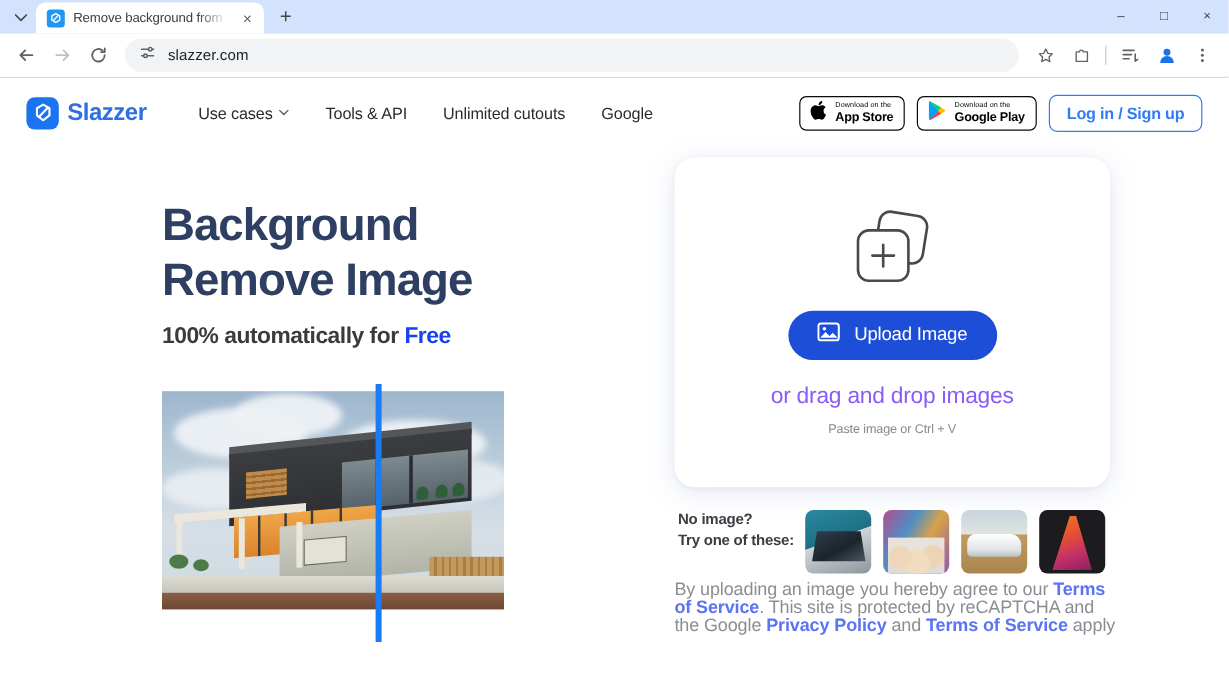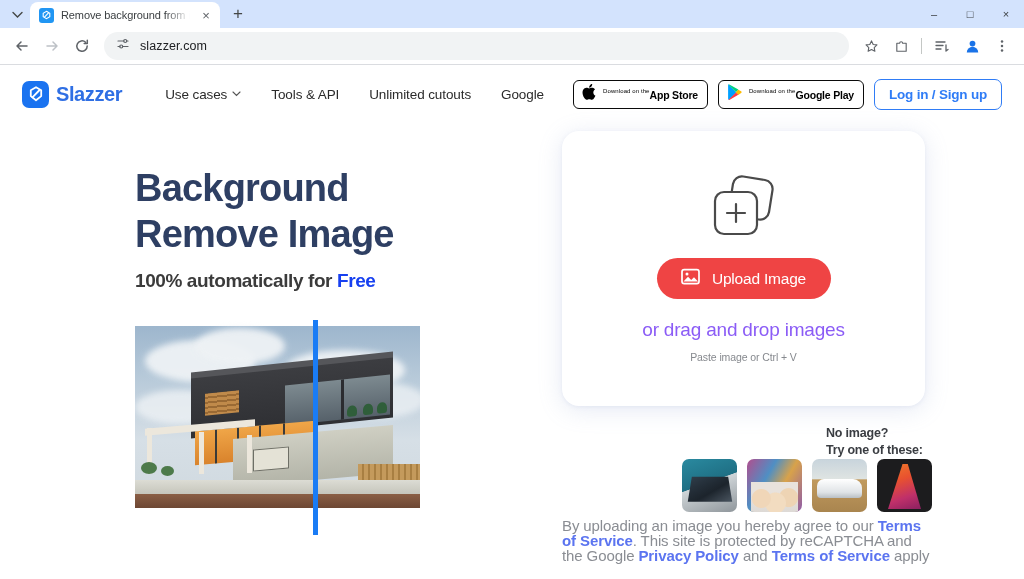--- a/index.html
+++ b/index.html
@@ -96,21 +96,21 @@
     font-size: 13.5px; color: #2b2b2b; display: flex; align-items: center; gap: 5px;
     letter-spacing: -0.1px;
   }
   .caret { font-size: 9px; color: #555; }
   .header-right { margin-left: auto; display: flex; align-items: center; gap: 10px; }
   .store-badge {
     height: 29px; border: 1.3px solid #0a0a0a; border-radius: 6px;
     display: flex; align-items: center; gap: 6px; padding: 0 9px 0 8px;
     background: #fff;
   }
-  .store-txt { display: flex; flex-direction: row; line-height: 1; }
+  .store-txt { display: flex; flex-direction: column; line-height: 1; }
   .store-txt .small { font-size: 6px; color: #000; letter-spacing: 0.1px; }
   .store-txt .big { font-size: 10.5px; font-weight: bold; color: #000; letter-spacing: -0.2px; margin-top: 1.5px; }
   .login-btn {
     height: 31px; border: 1.4px solid #2f7cf6; border-radius: 7px;
     display: flex; align-items: center; padding: 0 14px;
     font-size: 13.5px; color: #2f7cf6; font-weight: bold; letter-spacing: -0.2px;
     background: #fff;
   }
 
   .hero { display: flex; padding: 0 22px; }
@@ -195,28 +195,28 @@
   .shrub { position:absolute; background:#4d7a4a; border-radius:50%; }
 
   .hero-right { margin-left: 40px; padding-top: 8px; }
   .upload-card {
     width: 363px; height: 275px; background: #ffffff; border-radius: 17px;
     box-shadow: 0 4px 24px rgba(130,150,200,0.20), 0 1px 4px rgba(130,150,200,0.12);
     display: flex; flex-direction: column; align-items: center; justify-content: center;
   }
   .stack-icon { margin-bottom: 14px; }
   .upload-btn {
-    width: 174px; height: 41px; background: #ef4444; border-radius: 21px;
+    width: 174px; height: 41px; background: #1d4ed8; border-radius: 21px;
     display: flex; align-items: center; justify-content: center; gap: 12px;
     color: #fff; font-size: 15.5px; letter-spacing: -0.2px;
   }
   .drag-text { font-size: 19px; color: #8b5cf6; margin-top: 20px; letter-spacing: -0.2px; }
   .paste-text { font-size: 10.5px; color: #86898e; margin-top: 10px; letter-spacing: -0.1px; }
 
-  .samples-row { display: flex; align-items: flex-end; margin-top: 19px; padding-left: 3px; flex-direction: column; }
+  .samples-row { display: flex; align-items: flex-start; margin-top: 19px; padding-left: 3px; }
   .samples-label {
     font-size: 12.5px; font-weight: bold; color: #3a3d42; line-height: 17px;
     letter-spacing: -0.2px; width: 106px;
   }
   .thumbs { display: flex; gap: 10px; }
   .thumb { width: 55px; height: 53px; border-radius: 7px; overflow: hidden; position: relative; }
   .t1 { background: linear-gradient(160deg,#2a8aa0 0%,#1f6f84 45%,#cfd5d8 46%,#8f969b 100%); }
   .t1::after { content:""; position:absolute; left:8px; top:16px; width:40px; height:26px;
     background: linear-gradient(150deg,#2f3d4a 0%,#1c242c 60%,#4a5560 100%);
     transform: perspective(40px) rotateX(18deg); }

